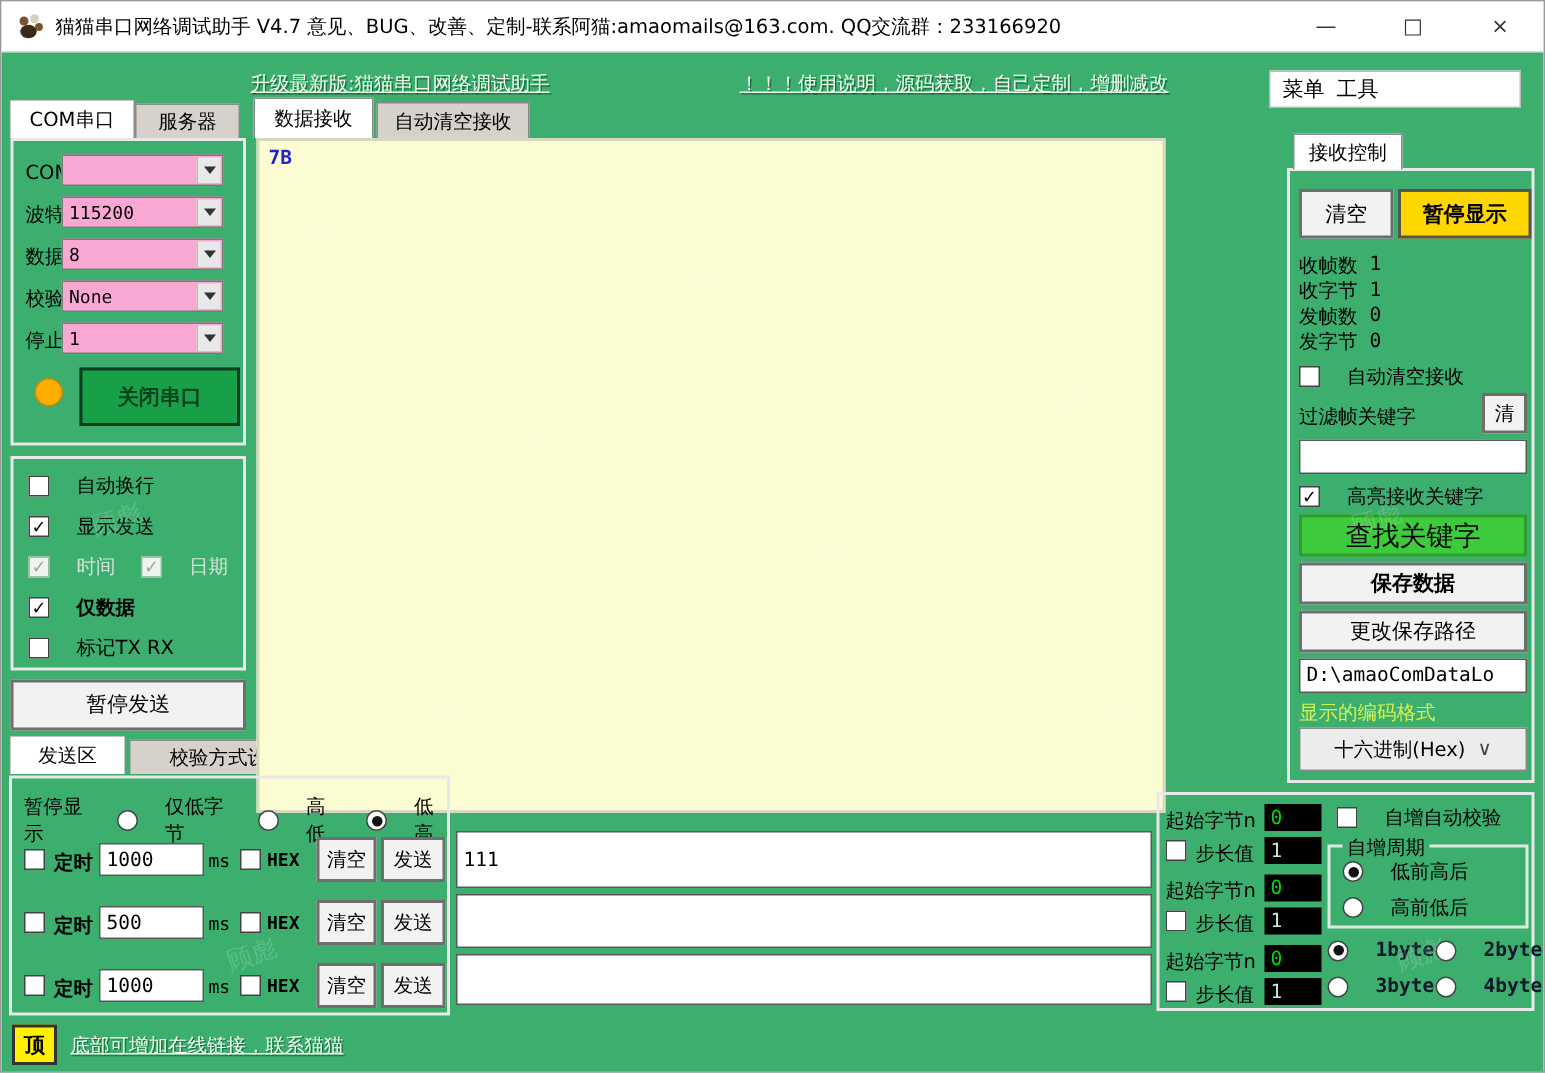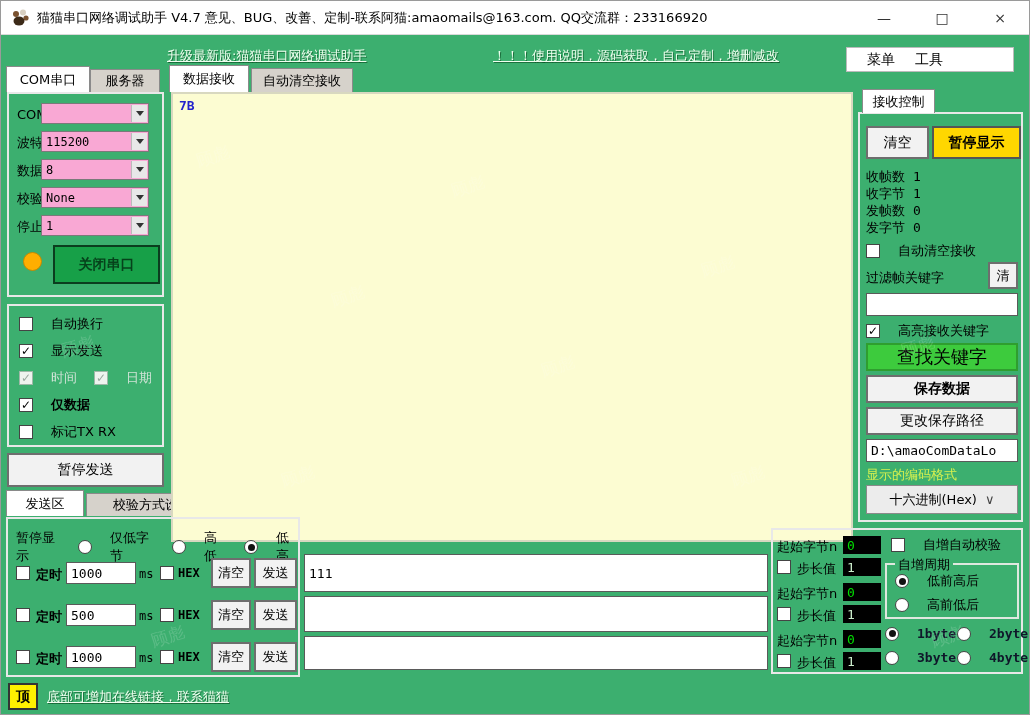--- a/index.html
+++ b/index.html
@@ -29,21 +29,21 @@
   }
   .link{
     position:absolute; color:#F0FFF0; text-decoration:underline; font-size:13px;
     text-shadow:1px 1px 0 rgba(0,60,20,.55); white-space:nowrap;
   }
   .menubox{
     position:absolute; left:845px; top:12px; width:168px; height:25px;
     background:#fff; border:1px solid #bbb; display:flex; align-items:center;
     font-size:14px;
   }
-  .menubox span{ margin-left:20px; }
+  .menubox span{ margin-left:8px; }
   .tab{
     position:absolute; display:flex; align-items:center; justify-content:center;
     border:1px solid #8a8a8a; border-bottom:none; font-size:13px; white-space:nowrap;
   }
   .tab.active{ background:#fff; z-index:2; }
   .tab.inactive{ background:#D6D2CB; }
   .panel{ position:absolute; border:2px solid #E8E8E8; }
   .btn{
     display:flex; align-items:center; justify-content:center;
     background:#F2F2F2; border:2px solid #6e6e6e; font-size:13px; cursor:default;
@@ -218,21 +218,21 @@
   </div>
 
   <div class="btn" style="position:absolute;left:6px;top:418px;width:157px;height:34px;font-size:14px">暂停发送</div>
 
   <div class="tab active" style="left:5px;top:455px;width:78px;height:26px">发送区</div>
   <div class="tab inactive" style="left:85px;top:458px;width:132px;height:23px">校验方式设置</div>
 
   <div class="tab active" style="left:168px;top:30px;width:80px;height:27px">数据接收</div>
   <div class="tab inactive" style="left:250px;top:33px;width:102px;height:24px">自动清空接收</div>
 
-  <div style="position:absolute;left:170px;top:57px;width:682px;height:450px;background:#FCFCD2;border:2px solid #D8D8C0;padding:4px 6px;
+  <div style="position:absolute;left:170px;top:57px;width:606px;height:450px;background:#FCFCD2;border:2px solid #D8D8C0;padding:4px 6px;
               font-family:'DejaVu Sans Mono', monospace;font-size:13px;font-weight:bold;color:#2323CC;overflow:hidden">7B</div>
 
   <div class="tab active" style="left:861px;top:54px;width:73px;height:24px">接收控制</div>
 
   <div class="panel" style="left:857px;top:77px;width:165px;height:410px">
     <div class="btn" style="position:absolute;left:6px;top:12px;width:63px;height:33px;font-size:14px">清空</div>
     <div class="btn gold" style="position:absolute;left:72px;top:12px;width:89px;height:33px;font-size:14px">暂停显示</div>
 
     <div style="position:absolute;left:6px;top:54px">
       <div class="stat-line">

